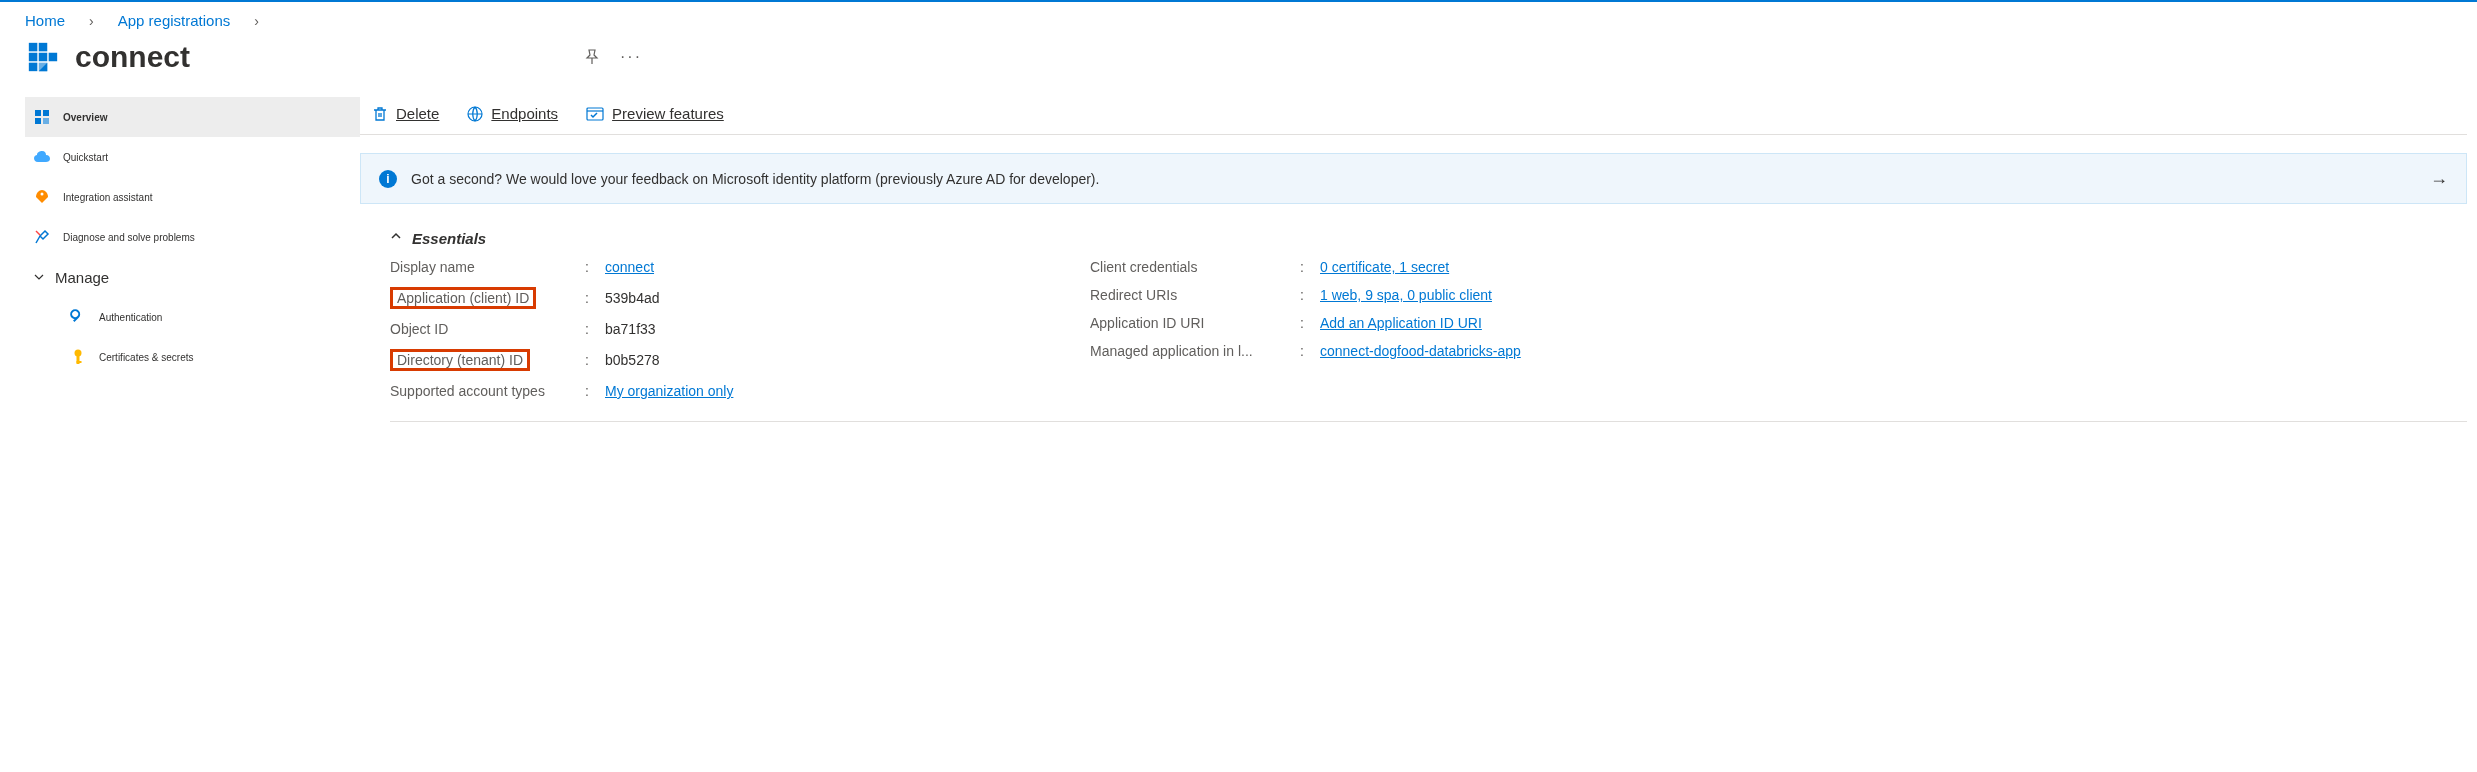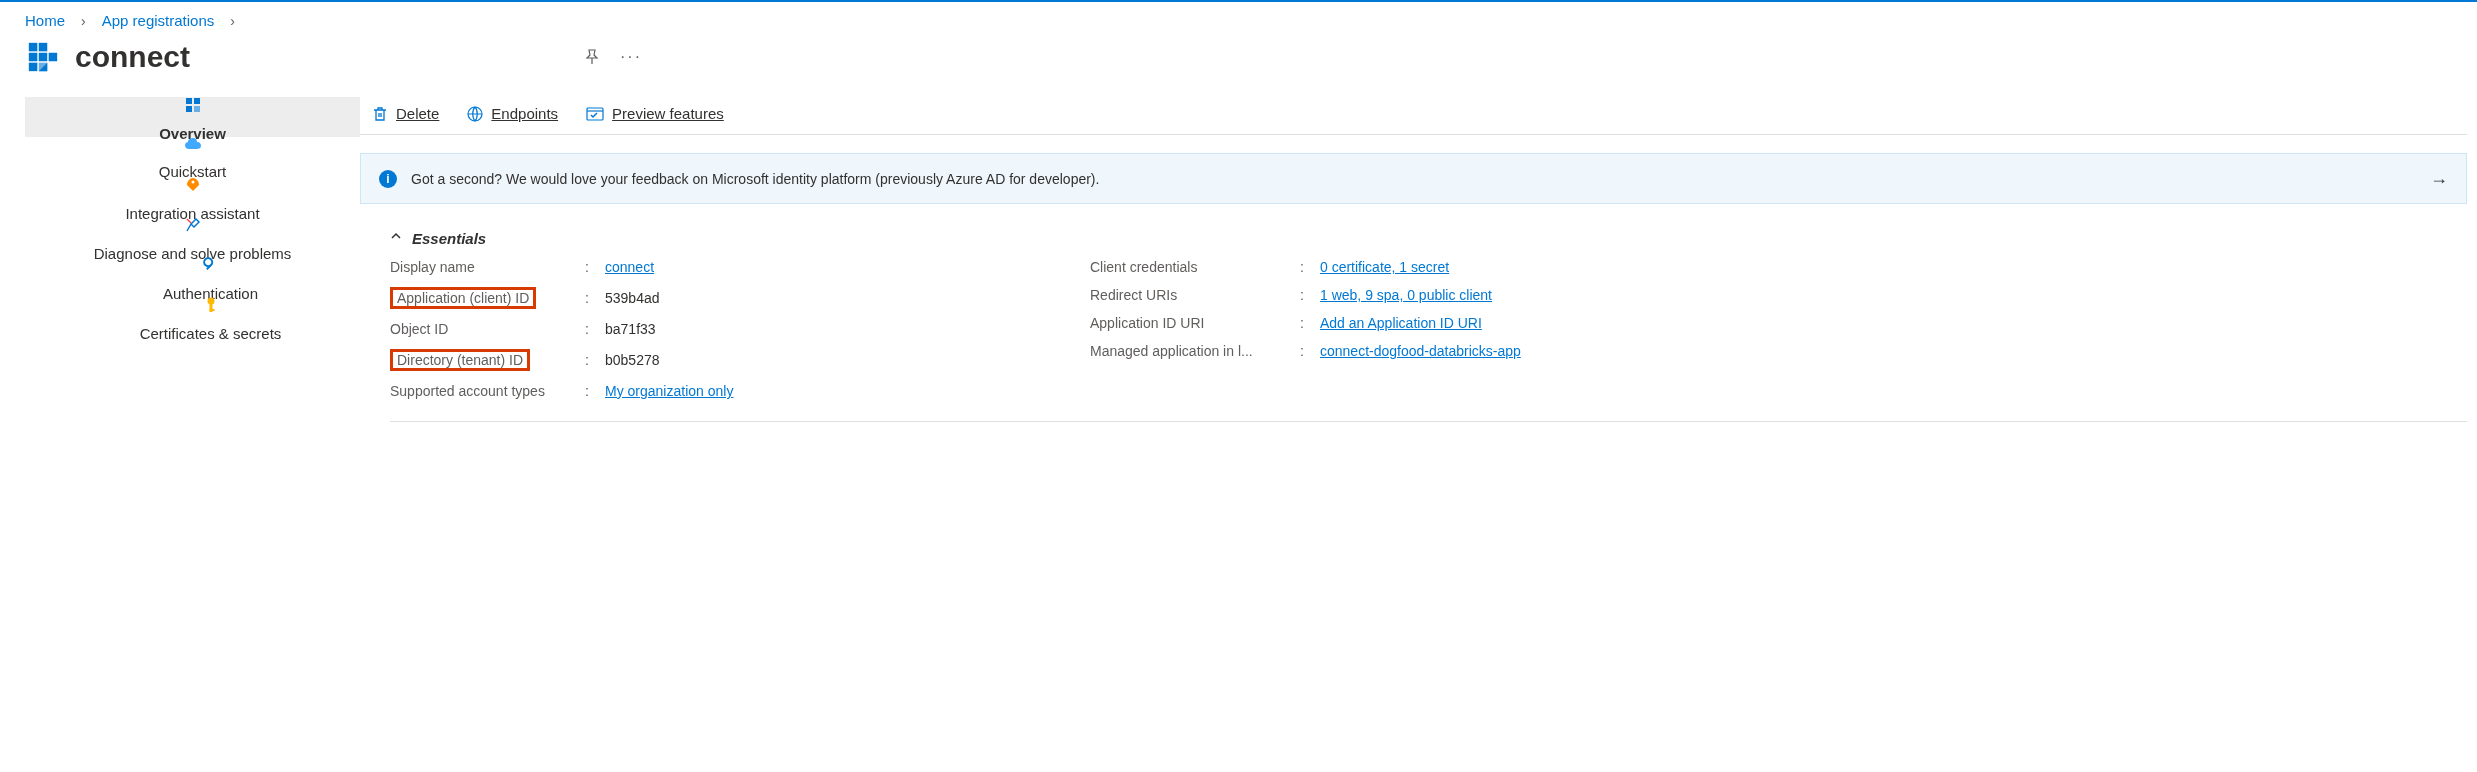--- a/index.html
+++ b/index.html
@@ -11,21 +11,21 @@
     border-top: 2px solid #0078d4;
   }
   .page {
     padding: 10px 0 0 25px;
     position: relative;
   }
   
   .breadcrumb {
     display: flex;
     align-items: center;
-    gap: 16px;
+    gap: 24px;
     font-size: 15px;
     margin-bottom: 10px;
   }
   .breadcrumb a { color: #0078d4; text-decoration: none; cursor: pointer; }
   .breadcrumb .sep { color: #605e5c; font-size: 14px; }
   
   .title-row {
     display: flex;
     align-items: center;
     gap: 14px;
@@ -57,22 +57,21 @@
   .chevron-expand { color:#605e5c; font-size:12px; padding:0 4px; cursor:pointer;}
   .collapse-icon { color:#605e5c; font-size:16px; cursor:pointer; padding:0 6px;}
   
   .nav-item {
     display: flex;
     align-items: center;
     height: 40px;
     padding: 0 8px;
     gap: 12px;
     cursor: pointer;
-    font-size: 15px;
-    flex-direction: column;
+    font-size: 10px;
   }
   .nav-item.selected { background: #ededed; font-weight: 700; }
   .nav-item .icon { width: 18px; display:flex; align-items:center; justify-content:center; }
   .section-header {
     display:flex; align-items:center; gap:10px;
     height:40px; padding:0 8px; font-size:15px; cursor:pointer;
   }
   .sub-item { padding-left: 44px; }
   
   .command-bar {
@@ -198,20 +197,28 @@
       <div class="nav-item">
         <span class="icon">
           <svg width="16" height="16" viewBox="0 0 16 16" fill="none" stroke="#0078d4" stroke-width="1.5">
             <path d="M11 2 L14 5 L9 10 L6 7 Z M6 7 L2 14" stroke="#0078d4"></path>
             <path d="M2 2 L6 6" stroke="#ff4343"></path>
           </svg>
         </span>
         <span>Diagnose and solve problems</span>
       </div>
 
+      <div class="section-header">
+        <span>
+          <svg width="12" height="12" viewBox="0 0 12 12" fill="none" stroke="#323130" stroke-width="1.2">
+              <path d="M2 4 L6 8 L10 4"></path>
+            </svg>
+        </span>
+        <span>Manage</span>
+      </div>
 
 
       <div class="nav-item sub-item">
         <span class="icon">
           <svg width="16" height="16" viewBox="0 0 16 16" fill="none" stroke="#0078d4" stroke-width="2">
             <path d="M2 8 L8 8 M8 8 A4 4 0 1 0 8 0 A4 4 0 1 0 8 8" transform="rotate(-45 8 8)"></path>
           </svg>
         </span>
         <span>Authentication</span>
       </div>

